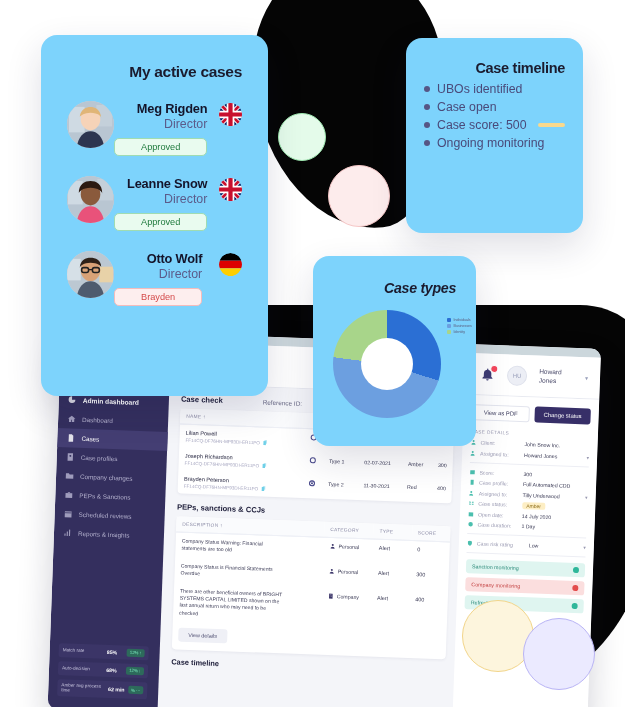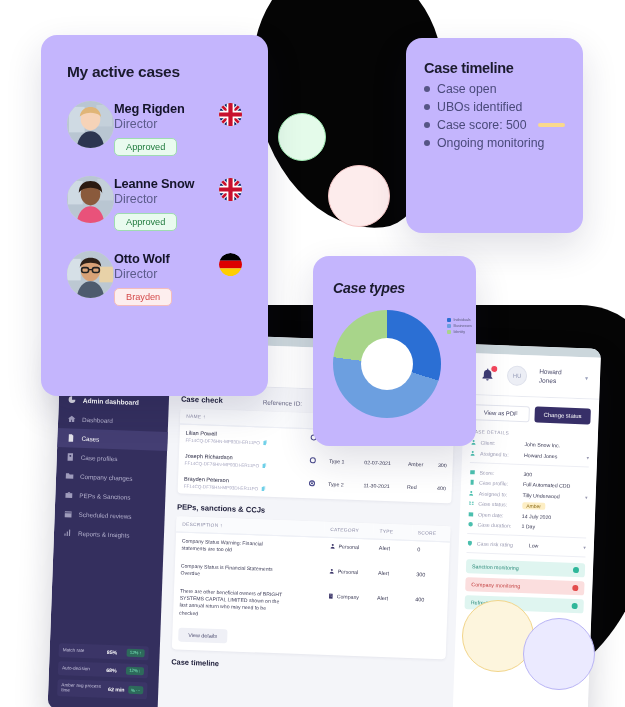--- a/index.html
+++ b/index.html
@@ -140,35 +140,36 @@
     border-radius: 3px; padding: 4px 6px; margin-bottom: 4px; font-size: 5.3px;
   }
   .mon-green { background: #dff5f0; color: #2f8d7c; }
   .mon-red   { background: #fbdede; color: #c44545; }
   .mon-dot { width: 6px; height: 6px; border-radius: 50%; }
   .mon-dot.g { background: #2fb79a; }
   .mon-dot.r { background: #e34d4d; }
 
   
   .fcard {
-    position: absolute; background: #c4b5fd; border-radius: 16px;
+    position: absolute; background: #7dd3fc; border-radius: 16px;
     box-shadow: 0 14px 36px rgba(30,30,70,.14);
+    text-align: right;
   }
   
   .card-cases { left: 41px; top: 35px; width: 227px; height: 361px; padding: 28px 26px 0; }
   .cases-title { font-size: 15.5px; font-weight: bold; color: #1b1b2e; letter-spacing: -.3px; }
   .person { display: flex; align-items: flex-start; margin-top: 20px; }
   .pface {
     width: 47px; height: 47px; border-radius: 50%; flex: 0 0 47px;
     overflow: hidden; position: relative; background: #cfd6de;
   }
   .pname { font-size: 12.8px; font-weight: bold; color: #14142a; letter-spacing: -.2px; }
   .prole { font-size: 12.4px; color: #5b5b8a; margin-top: 1px; }
   .badge {
-    display: inline-block; margin-top: 7px; font-size: 9.2px; padding: 3px 11px; border-radius: 5px;
+    display: inline-block; margin-top: 7px; font-size: 9.2px; padding: 3px 26px; border-radius: 5px;
   }
   .badge.ok  { color: #1f7a3d; background: #e9fbef; border: 1px solid #9fdcb2; }
   .badge.no  { color: #d44b4b; background: #fdeeee; border: 1px solid #f4bcbc; }
   .flag { width: 23px; height: 23px; border-radius: 50%; overflow: hidden; margin-left: auto; margin-top: 2px; flex: 0 0 23px; }
   .flag svg { width: 23px; height: 23px; display: block; }
 
   
   .card-timeline { left: 406px; top: 38px; width: 177px; height: 195px; padding: 22px 18px 0; }
   .tl-title { font-size: 14.5px; font-weight: bold; color: #1b1b2e; letter-spacing: -.3px; margin-bottom: 6px; }
   .tl-item { display: flex; align-items: center; gap: 7px; margin-top: 4px; }
@@ -684,25 +685,25 @@
             </g>
         </svg>
       </div>
     </div>
   </div>
 
   <div class="fcard card-timeline">
     <div class="tl-title">Case timeline</div>
     <div class="tl-item">
       <span class="tl-dot"></span>
-      <span class="tl-txt">Case open</span>
+      <span class="tl-txt">UBOs identified</span>
     </div>
     <div class="tl-item">
       <span class="tl-dot"></span>
-      <span class="tl-txt">UBOs identified</span>
+      <span class="tl-txt">Case open</span>
     </div>
     <div class="tl-item">
       <span class="tl-dot"></span>
       <span class="tl-txt">Case score: 500</span>
       <span class="tl-bar amber"></span>
     </div>
     <div class="tl-item">
       <span class="tl-dot"></span>
       <span class="tl-txt">Ongoing monitoring</span>
     </div>

